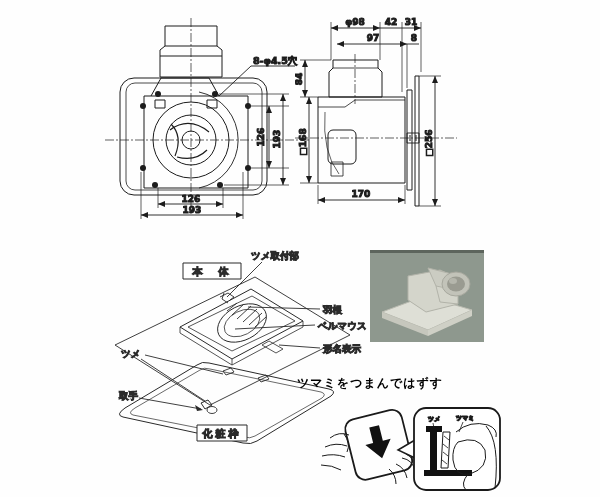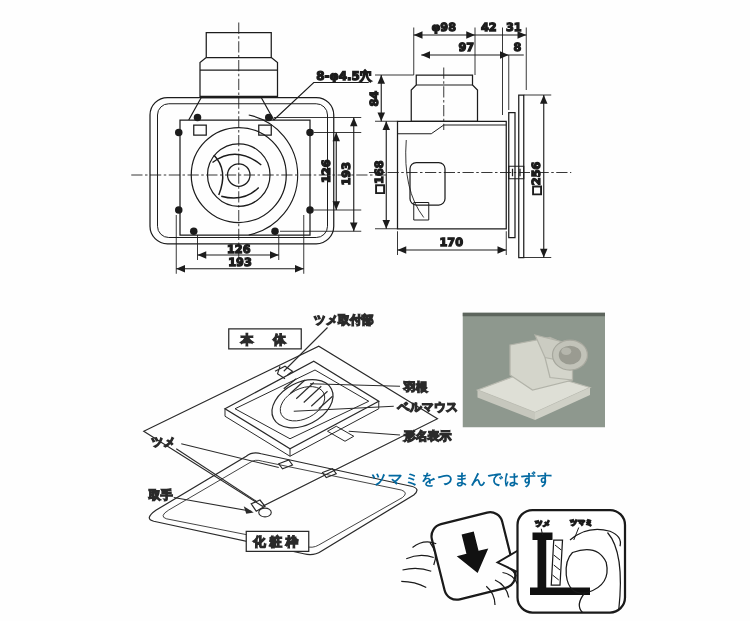--- a/index.html
+++ b/index.html
@@ -5,21 +5,21 @@
   html,body{margin:0;padding:0;background:#fff;}
   #root{position:relative;width:600px;height:497px;background:#fefefe;overflow:hidden;
         font-family:"DejaVu Sans","Liberation Sans",sans-serif;color:#1c1c1c;}
   .abs{position:absolute;}
   svg text{fill:#1c1c1c;}
   .dim{font-size:9px;font-weight:bold;}
   .lbl{font-size:9.5px;font-weight:bold;}
   .tiny{font-size:6px;font-weight:bold;}
   .boxlbl{font-size:10px;font-weight:bold;letter-spacing:3px;}
   #instruction{position:absolute;left:297px;top:375px;font-size:12px;font-weight:bold;
-               letter-spacing:1px;color:#0369a1;}
+               letter-spacing:1px;color:#000000;}
   line,path,rect,circle,ellipse,polyline,polygon{vector-effect:non-scaling-stroke;}
 </style>
 </head>
 <body>
 
 <div id="root">
 
   <svg class="abs" style="left:103px;top:16px;" width="210" height="215" viewBox="0 0 210 215" stroke="#1c1c1c" stroke-width="1" fill="none">
 
     <line x1="88" y1="2" x2="88" y2="192" stroke-dasharray="9 2 2 2" stroke-width="0.7"></line>

